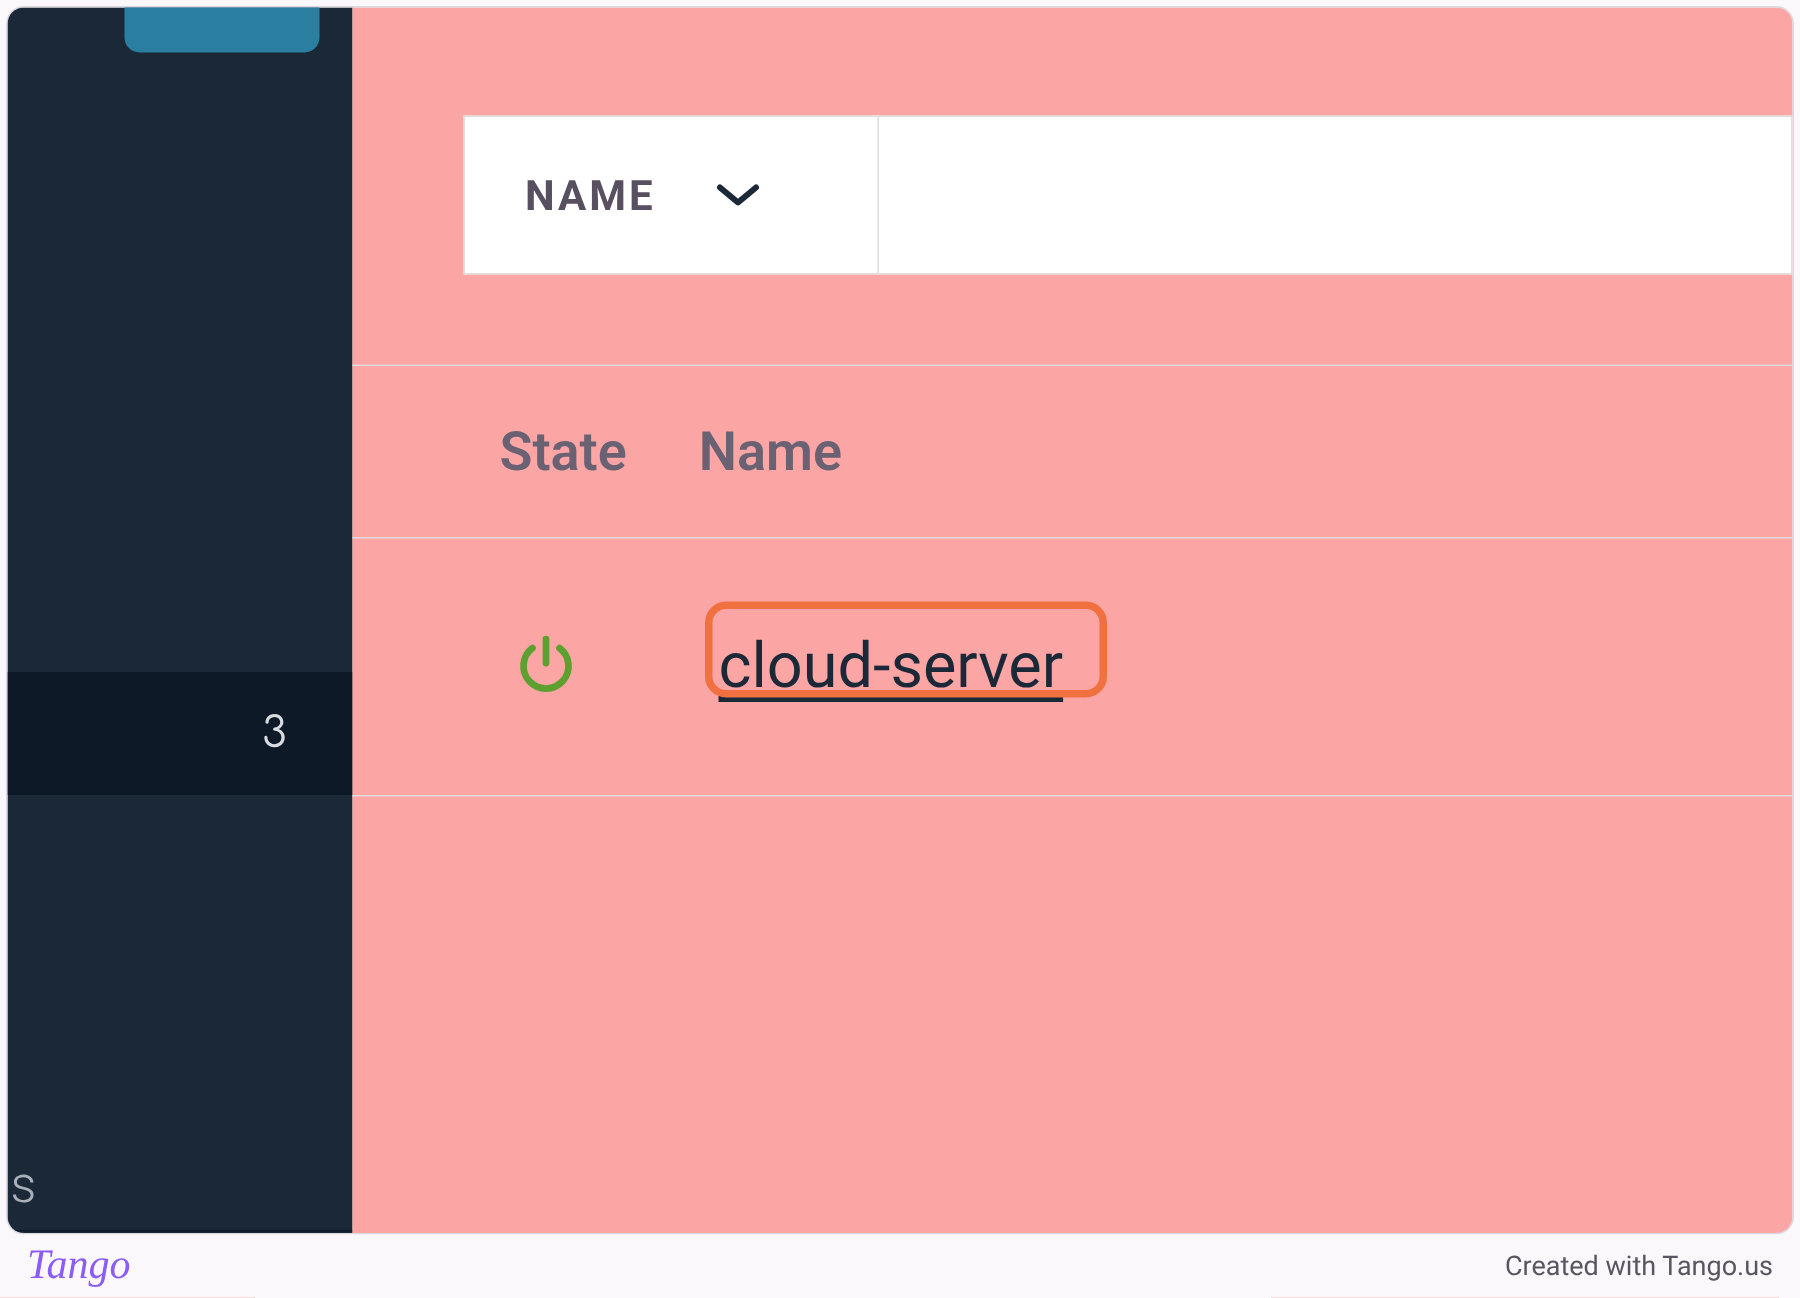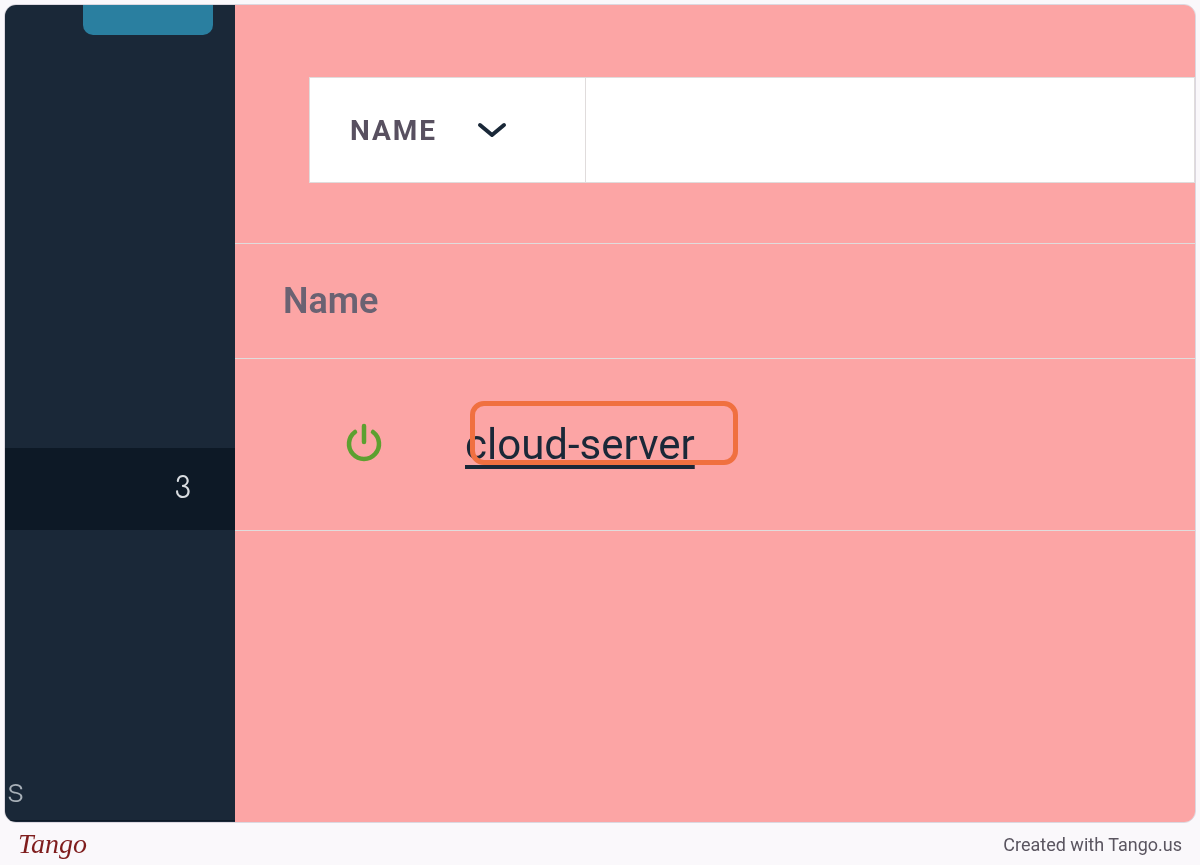--- a/index.html
+++ b/index.html
@@ -186,20 +186,21 @@
     }
     .server-name-cell {
       padding-left: 80px;
     }
     .server-link {
       color: #1a2838;
       font-size: 42px;
       text-decoration: underline;
       text-underline-offset: 6px;
       cursor: pointer;
+      margin-left: 14px;
     }
     .highlight-box {
       position: absolute;
       border: 5px solid #f07040;
       border-radius: 14px;
       pointer-events: none;
       top: 396px;
       left: 465px;
       width: 268px;
       height: 64px;
@@ -212,21 +213,21 @@
       height: 42px;
       display: flex;
       align-items: center;
       justify-content: space-between;
       padding: 0 18px;
       background: #faf8fb;
     }
     .tango-logo {
       font-family: "Brush Script MT", cursive;
       font-size: 28px;
-      color: #7f1d1d;
+      color: #8b5cf6;
       font-style: italic;
       font-weight: 500;
     }
     .created-with {
       color: #5a5560;
       font-size: 18px;
     }
   </style>
 </head>
 <body>
@@ -249,20 +250,21 @@
         <span class="filter-label">NAME</span>
         <span class="chevron">
           <svg viewBox="0 0 30 18" fill="none">
             <path d="M3 4 L15 14 L27 4" stroke="#1a2838" stroke-width="4" stroke-linecap="round" stroke-linejoin="round"></path>
           </svg>
         </span>
       </div>
     </div>
 
     <div class="table-header">
+      <div class="col-state-header">State</div>
       <div class="col-name-header">Name</div>
     </div>
 
     <div class="table-row">
       <div class="power-icon-wrap">
         <span class="power-icon">
           <svg viewBox="0 0 42 42" fill="none">
             <path d="M21 4 L21 20" stroke="#5da030" stroke-width="4.5" stroke-linecap="round"></path>
             <path d="M12 10 A 15 15 0 1 0 30 10" stroke="#5da030" stroke-width="4.5" stroke-linecap="round" fill="none"></path>
           </svg>

